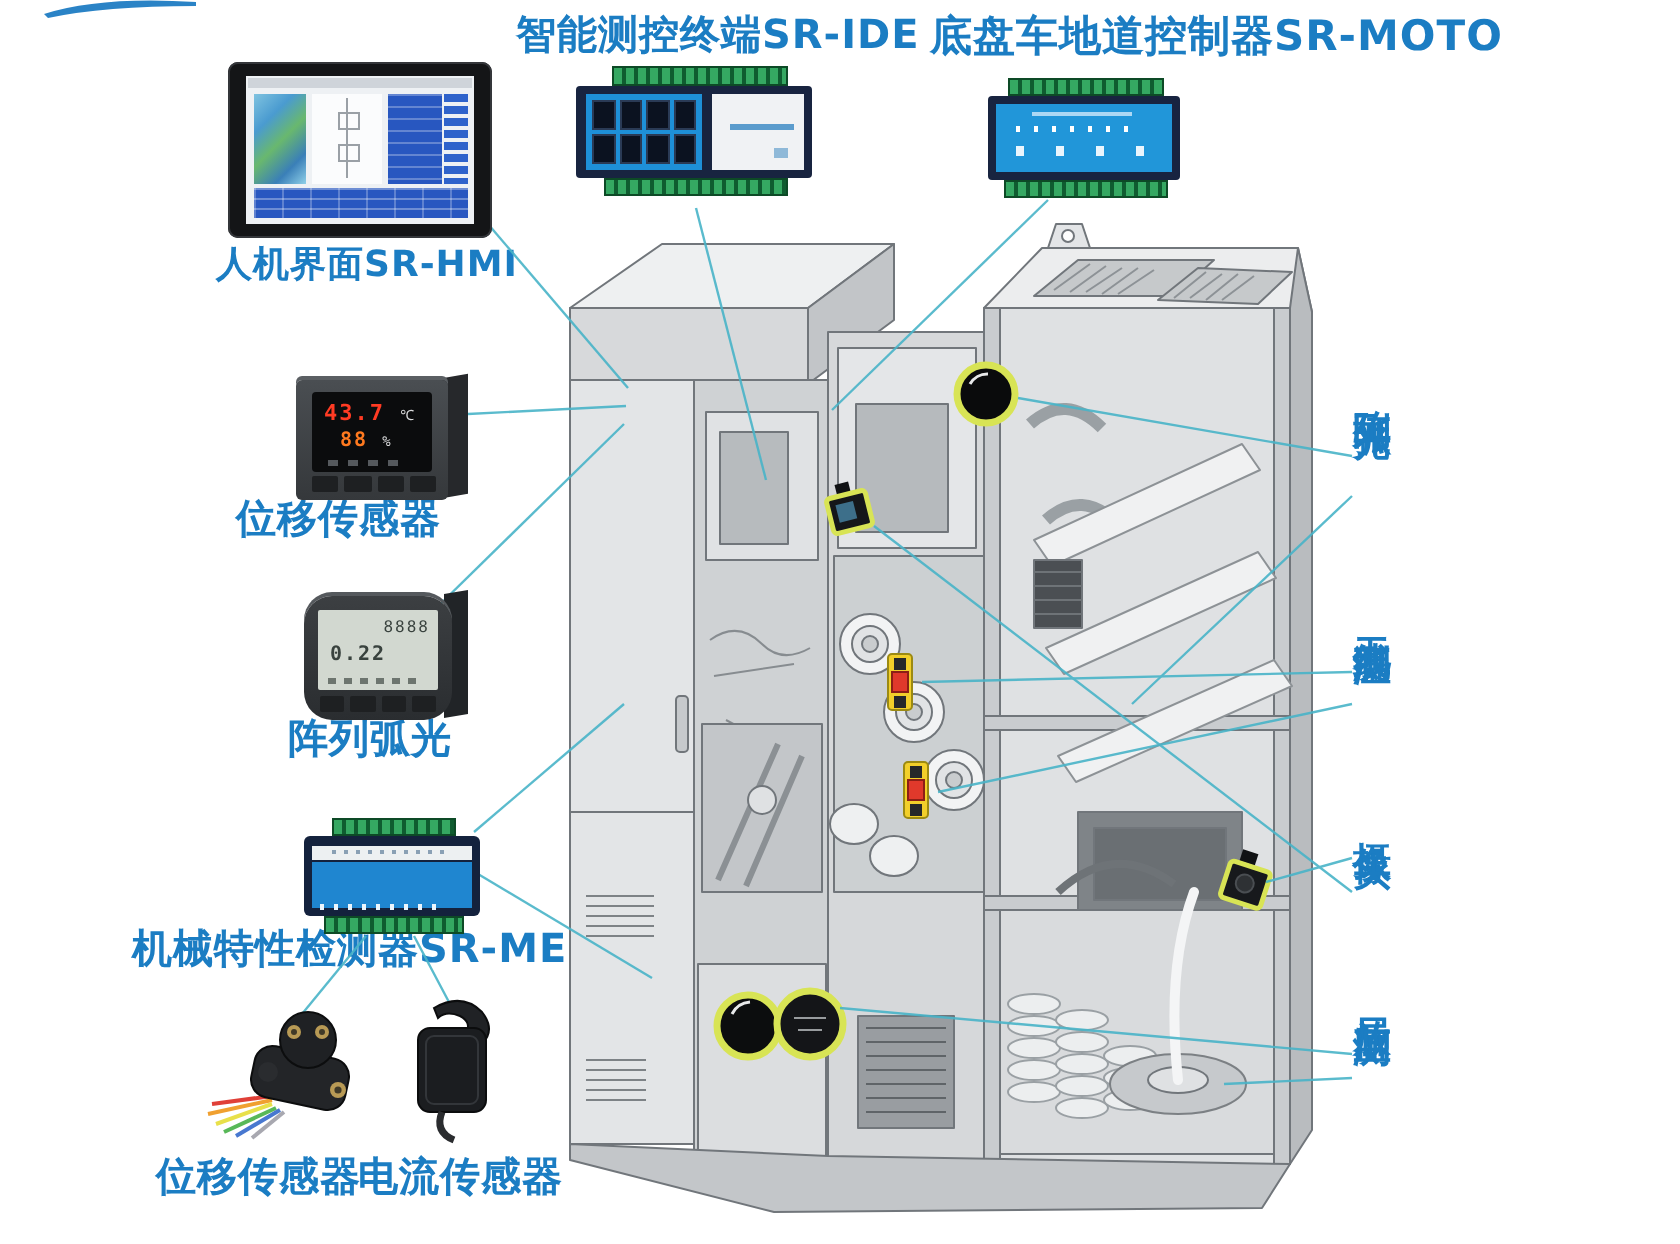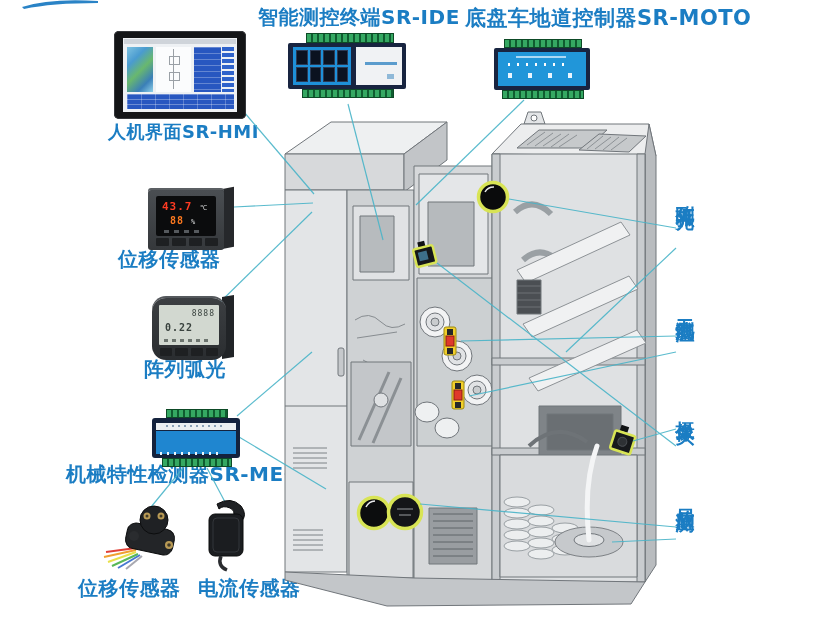--- a/index.html
+++ b/index.html
@@ -372,18 +372,18 @@
   <circle cx="38" cy="32" r="5" fill="#2a2c2f"></circle>
 </svg>
 <div class="lbl" style="left:78px;top:575px;">位移传感器</div>
 
 <svg class="abs sensor-svg" style="left:197px;top:498px;" width="58" height="74" viewBox="0 0 58 74">
   <path d="M20,6 q14,-8 24,2 q7,9 0,16 l-8,-5 q3,-6 -3,-9 q-7,-3 -11,1 Z" fill="#202225" stroke="#0b0c0d"></path>
   <rect x="12" y="16" width="34" height="42" rx="6" fill="#1b1d20" stroke="#0b0c0d"></rect>
   <rect x="16" y="20" width="26" height="34" rx="4" fill="none" stroke="#33363a"></rect>
   <path d="M24,58 q-4,10 6,14" stroke="#2a2c2f" stroke-width="3.5" fill="none"></path>
 </svg>
-<div class="lbl" style="left:198px;top:575px;font-family:Liberation Mono, monospace;">电流传感器</div>
+<div class="lbl" style="left:179px;top:575px;font-family:Liberation Mono, monospace;">电流传感器</div>
 
 <div class="vlbl" style="left:676px;top:189px;">阵列弧光</div>
 <div class="vlbl" style="left:676px;top:303px;">无线测温</div>
 <div class="vlbl" style="left:676px;top:406px;">摄像头</div>
 <div class="vlbl" style="left:676px;top:493px;">局放监测</div>
 
 </body></html>

